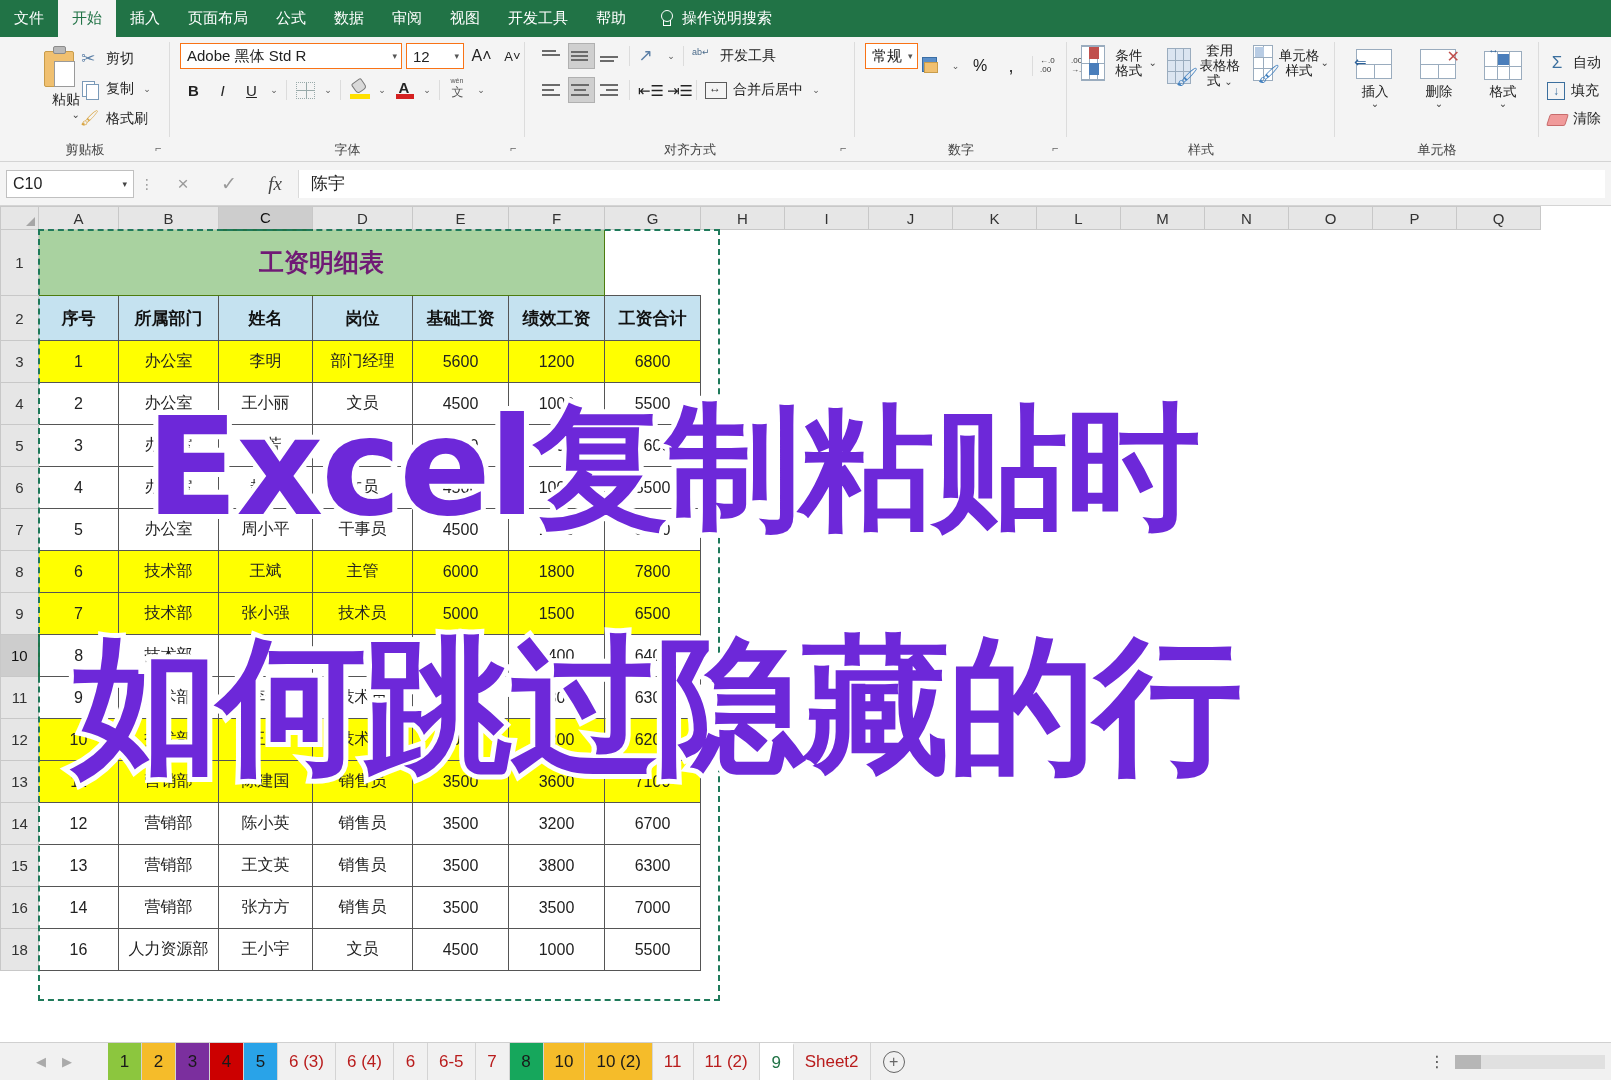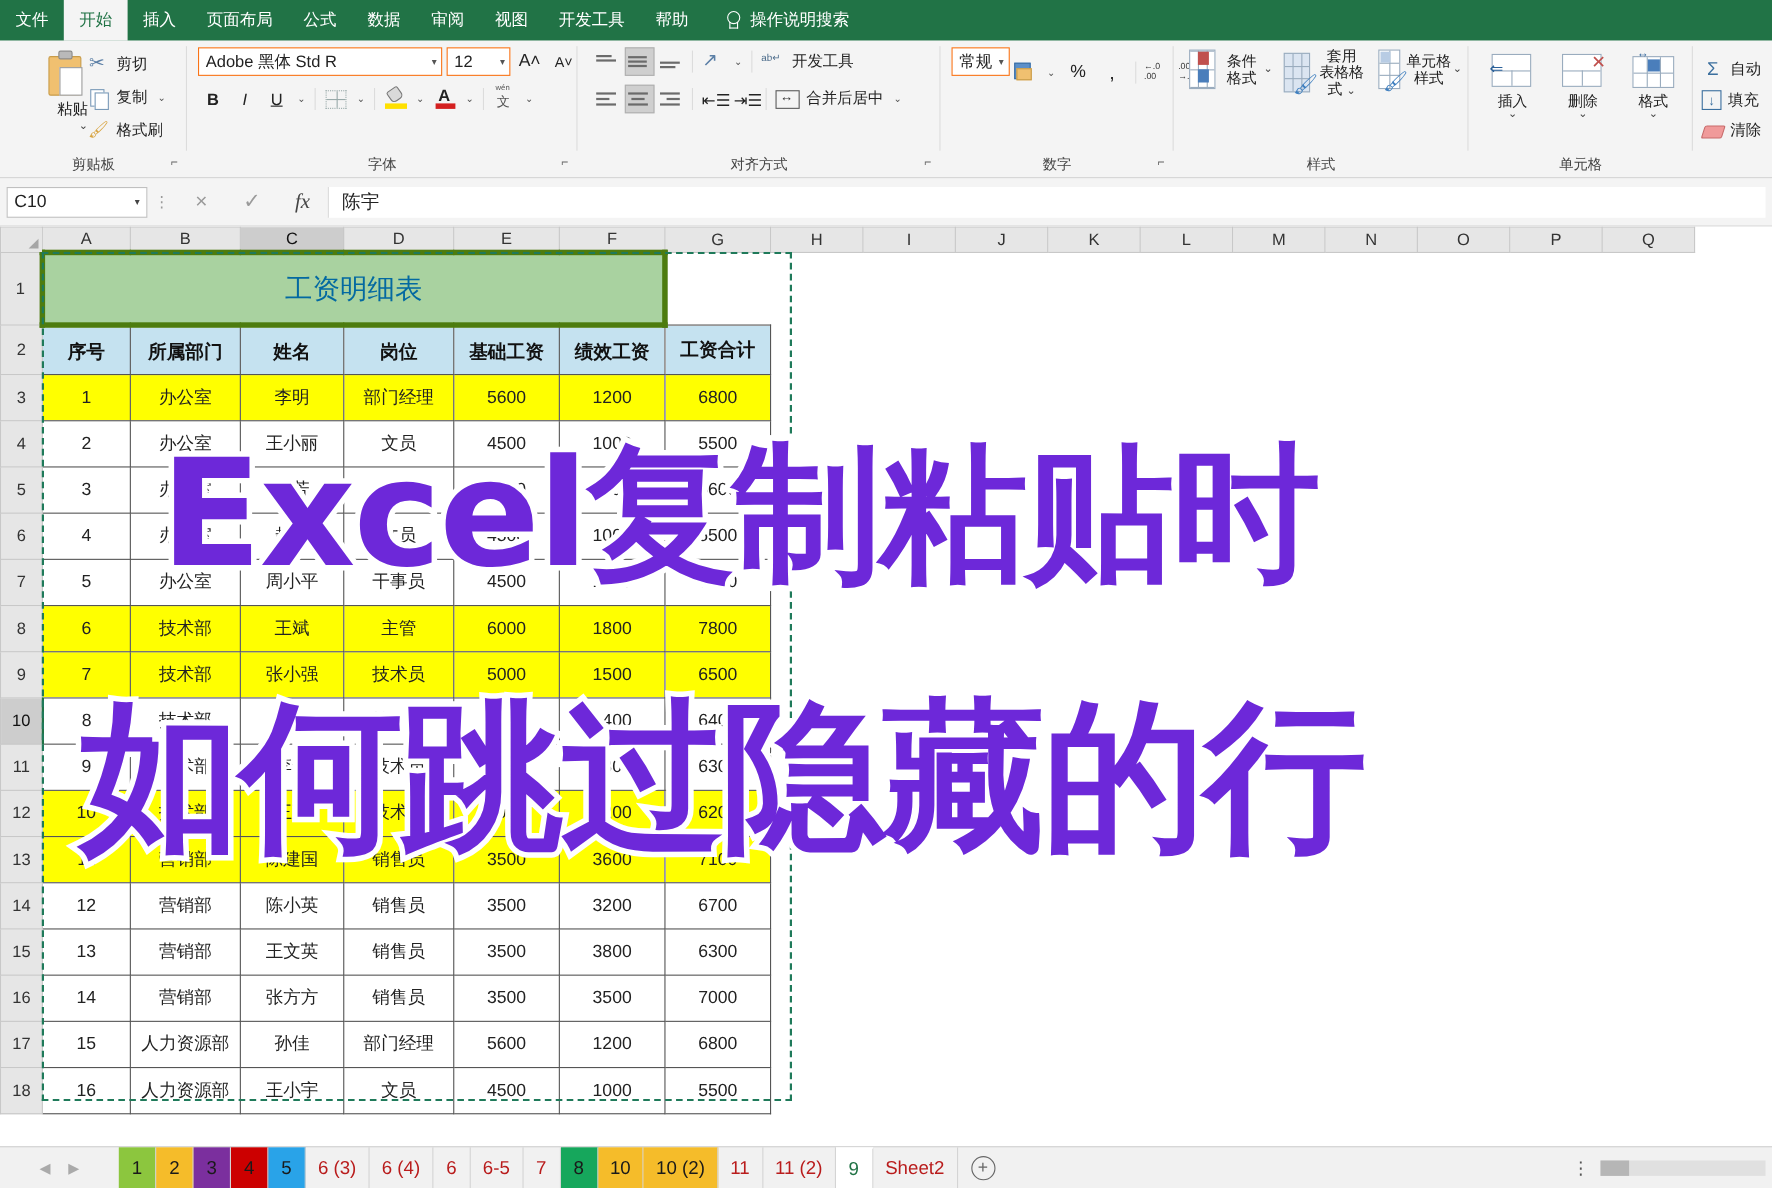--- a/index.html
+++ b/index.html
@@ -193,22 +193,22 @@
   }
   td.rowh.sel { background:#cdcdcd; color:#111; border-right:2px solid #217346; }
   td.cell {
     border:1px solid #cfcfcf; font-size:16px; color:#222; text-align:center;
     font-family:"Liberation Sans","DejaVu Sans",sans-serif; background:#fff;
     overflow:hidden; white-space:nowrap;
   }
   td.cell.bordered { border:1px solid #555; }
   td.empty { border:none; background:#fff; }
   td.title {
-    background:#a9d2a0; font-size:25px; font-weight:normal; color:#0369a1; text-align:center;
-    border:5px solid #4d7c0f;
+    background:#a9d2a0; font-size:25px; font-weight:bold; color:#701a75; text-align:center;
+    border:1px solid #4d7c0f;
   }
   td.hdr { background:#c5e2f0; font-weight:bold; font-size:17px; color:#111; border:1px solid #555; }
   tr.hl td.cell { background:#ffff00; }
 
   
   .marquee {
     position:absolute; border:2px dashed #1f7a5a; pointer-events:none; z-index:5;
   }
 
   
@@ -957,41 +957,20 @@
           <td class="empty"></td>
           <td class="empty"></td>
           <td class="empty"></td>
           <td class="empty"></td>
           <td class="empty"></td>
           <td class="empty"></td>
           <td class="empty"></td>
           <td class="empty"></td>
         </tr>
         <tr style="height: 42px;">
-          <td class="rowh">17</td>
-          <td class="cell bordered">15</td>
-          <td class="cell bordered">人力资源部</td>
-          <td class="cell bordered">孙佳</td>
-          <td class="cell bordered">部门经理</td>
-          <td class="cell bordered">5600</td>
-          <td class="cell bordered">1200</td>
-          <td class="cell bordered">6800</td>
-          <td class="empty"></td>
-          <td class="empty"></td>
-          <td class="empty"></td>
-          <td class="empty"></td>
-          <td class="empty"></td>
-          <td class="empty"></td>
-          <td class="empty"></td>
-          <td class="empty"></td>
-          <td class="empty"></td>
-          <td class="empty"></td>
-          <td class="empty"></td>
-        </tr>
-        <tr style="height: 42px;">
           <td class="rowh">18</td>
           <td class="cell bordered">16</td>
           <td class="cell bordered">人力资源部</td>
           <td class="cell bordered">王小宇</td>
           <td class="cell bordered">文员</td>
           <td class="cell bordered">4500</td>
           <td class="cell bordered">1000</td>
           <td class="cell bordered">5500</td>
           <td class="empty"></td>
           <td class="empty"></td>

